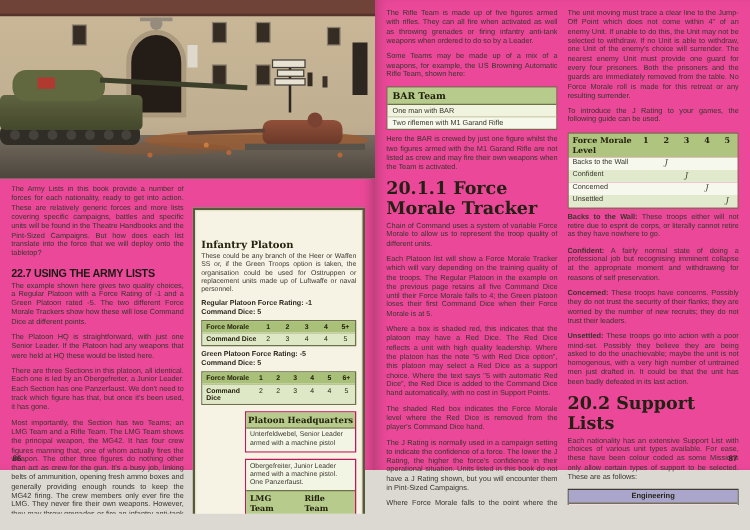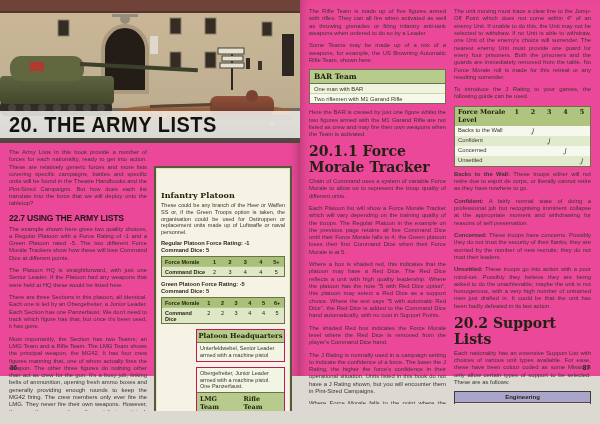--- a/index.html
+++ b/index.html
@@ -145,23 +145,20 @@
         <circle cx="57" cy="108" r="4"></circle>
           <circle cx="72" cy="108" r="4"></circle>
           <circle cx="87" cy="108" r="4"></circle>
           <circle cx="101" cy="108" r="4"></circle>
       </g>
       <rect x="0" y="76" width="114" height="28" rx="4" fill="url(#tank)"></rect>
       <rect x="10" y="56" width="74" height="25" rx="11" fill="#61673f"></rect>
       <rect x="30" y="62" width="14" height="9" fill="#b03a30"></rect>
       <rect x="80" y="62" width="118" height="4" fill="#3c402a" transform="rotate(3 80 64)"></rect>
     </svg>
-    <div class="photo-band">
-      <div class="chapter-heading">20. THE ARMY LISTS</div>
-    </div>
   </div>
 
   <div class="lp-content">
     <div class="col">
       <p class="body">The Army Lists in this book provide a number of forces for each nationality, ready to get into action. These are relatively generic forces and more lists covering specific campaigns, battles and specific units will be found in the Theatre Handbooks and the Pint-Sized Campaigns. But how does each list translate into the force that we will deploy onto the tabletop?</p>
       <div class="sec-heading">22.7 USING THE ARMY LISTS</div>
       <p class="body">The example shown here gives two quality choices, a Regular Platoon with a Force Rating of -1 and a Green Platoon rated -5. The two different Force Morale Trackers show how these will lose Command Dice at different points.</p>
       <p class="body">The Platoon HQ is straightforward, with just one Senior Leader. If the Platoon had any weapons that were held at HQ these would be listed here.</p>
       <p class="body">There are three Sections in this platoon, all identical. Each one is led by an Obergefreiter, a Junior Leader. Each Section has one Panzerfaust. We don't need to track which figure has that, but once it's been used, it has gone.</p>
       <p class="body">Most importantly, the Section has two Teams; an LMG Team and a Rifle Team. The LMG Team shows the principal weapon, the MG42. It has four crew figures manning that, one of whom actually fires the weapon. The other three figures do nothing other than act as crew for the gun. It's a busy job, linking belts of ammunition, opening fresh ammo boxes and generally providing enough rounds to keep the MG42 firing. The crew members only ever fire the LMG. They never fire their own weapons. However, they may throw grenades or fire an infantry anti-tank weapon when ordered to do so by a Leader.</p>

